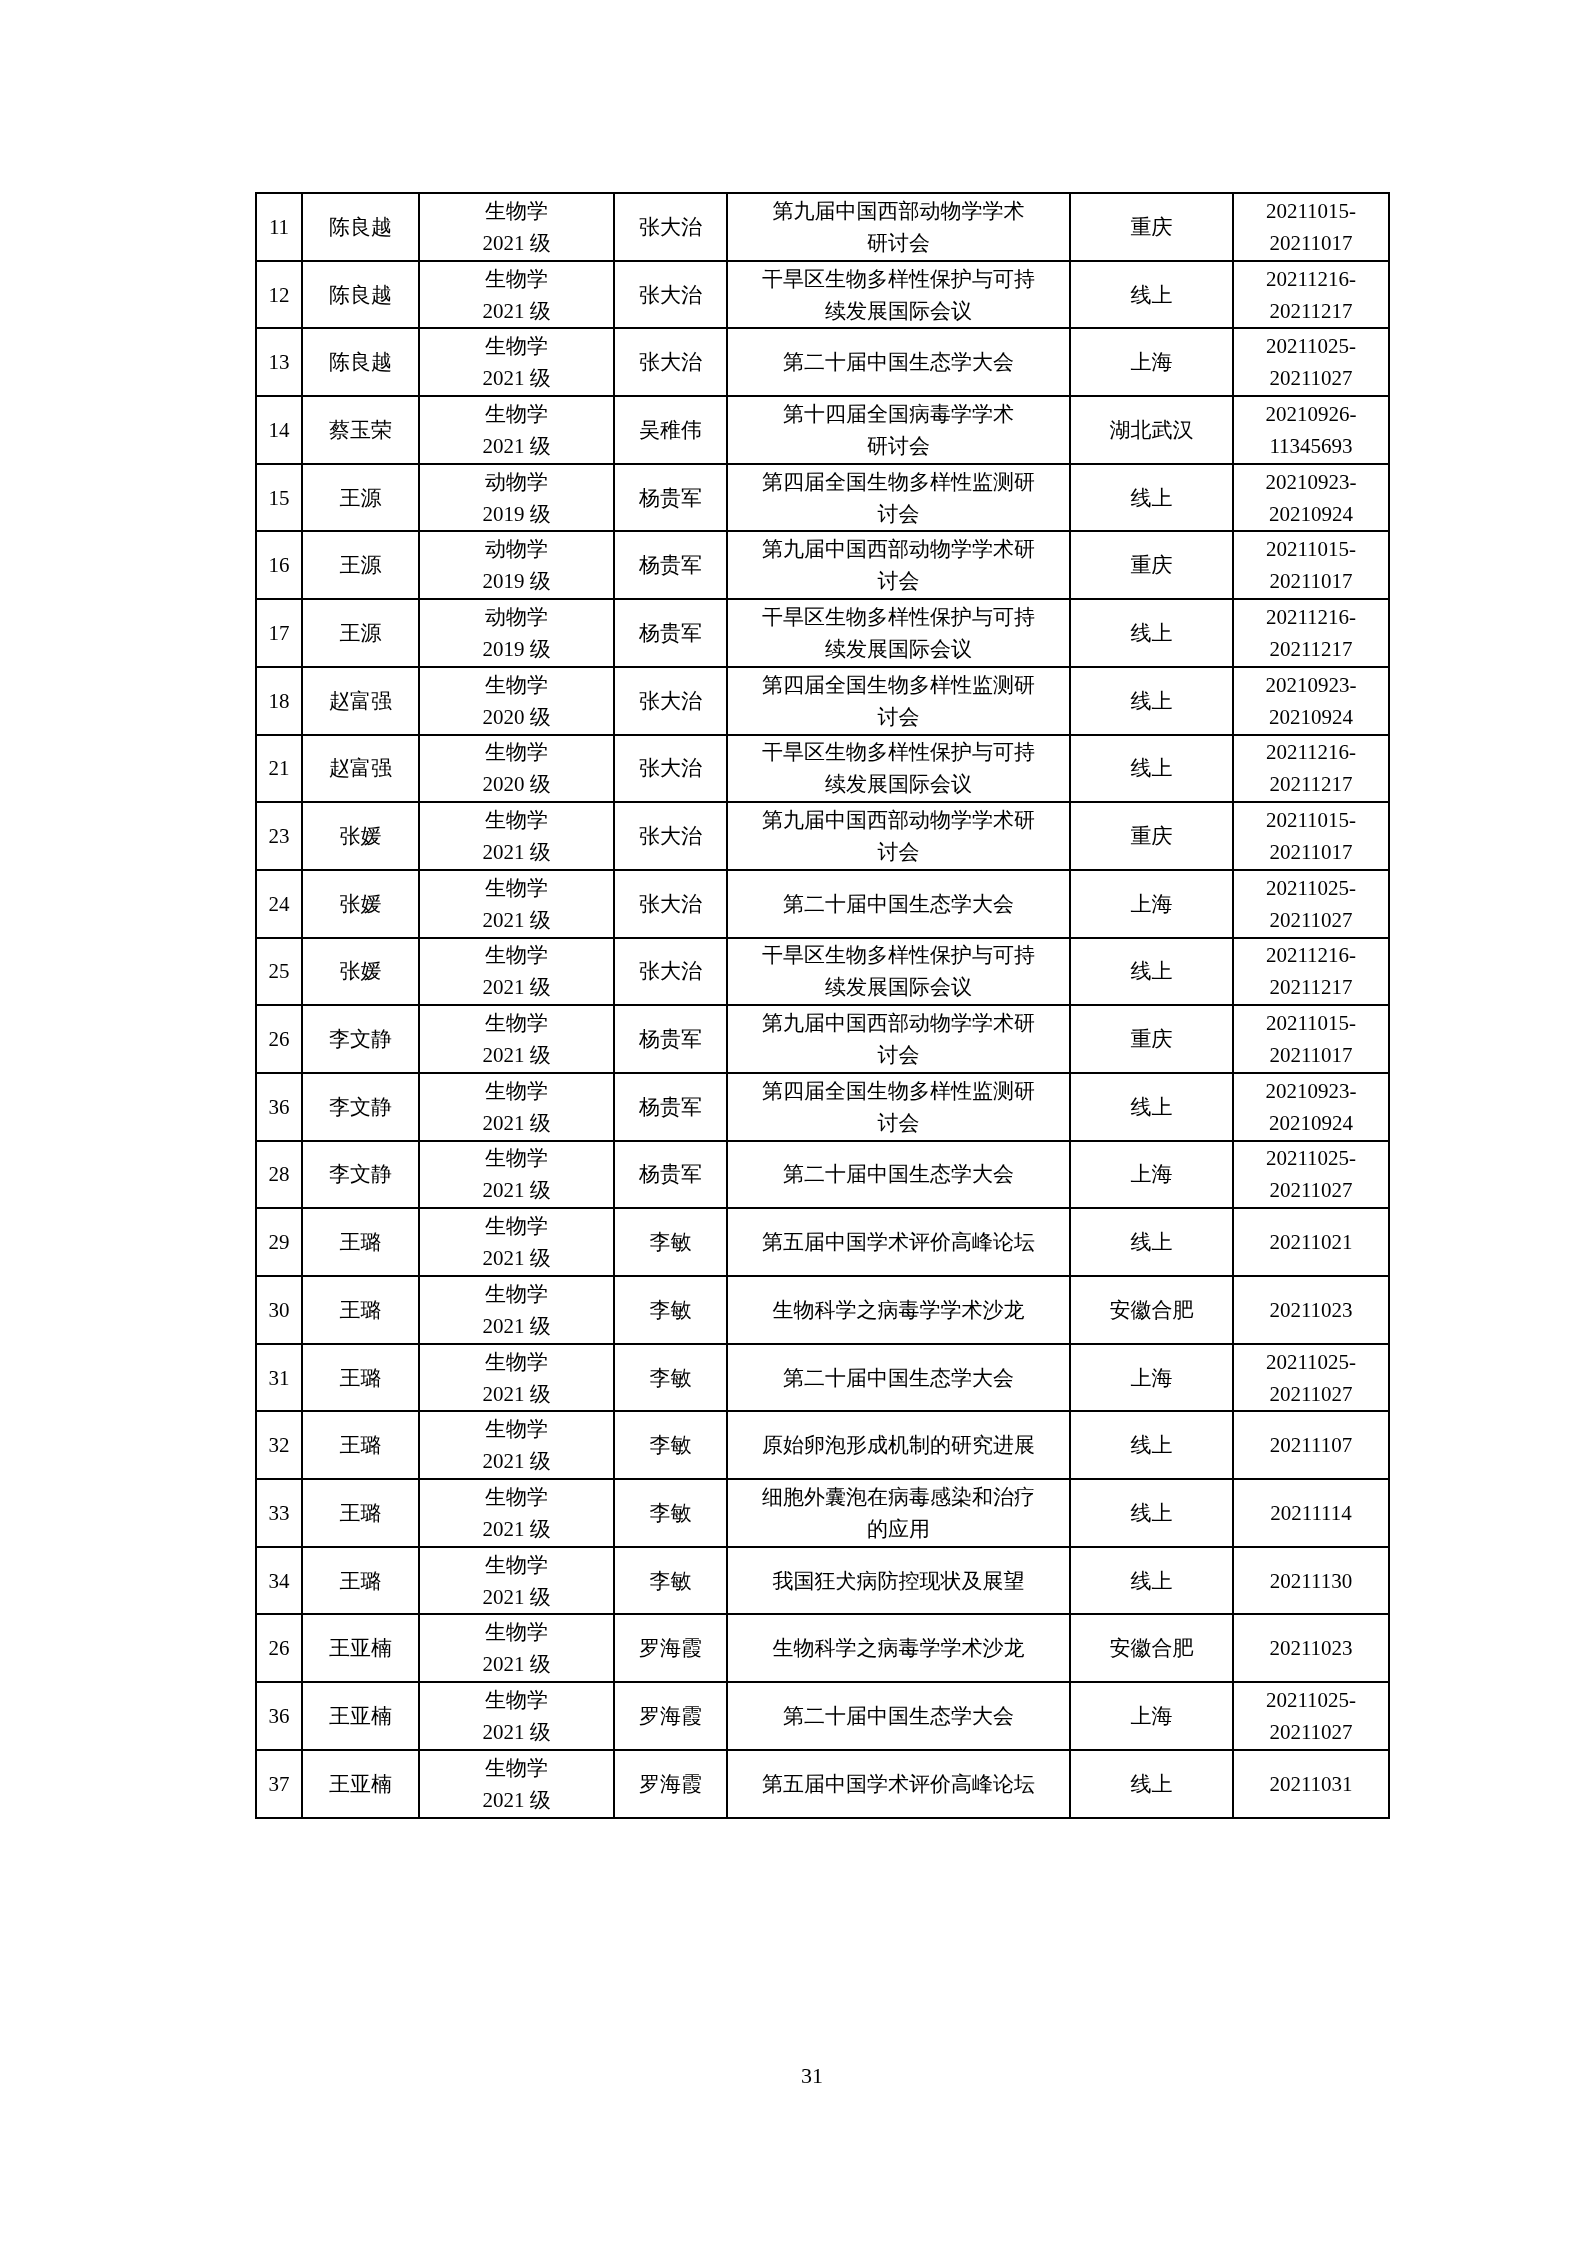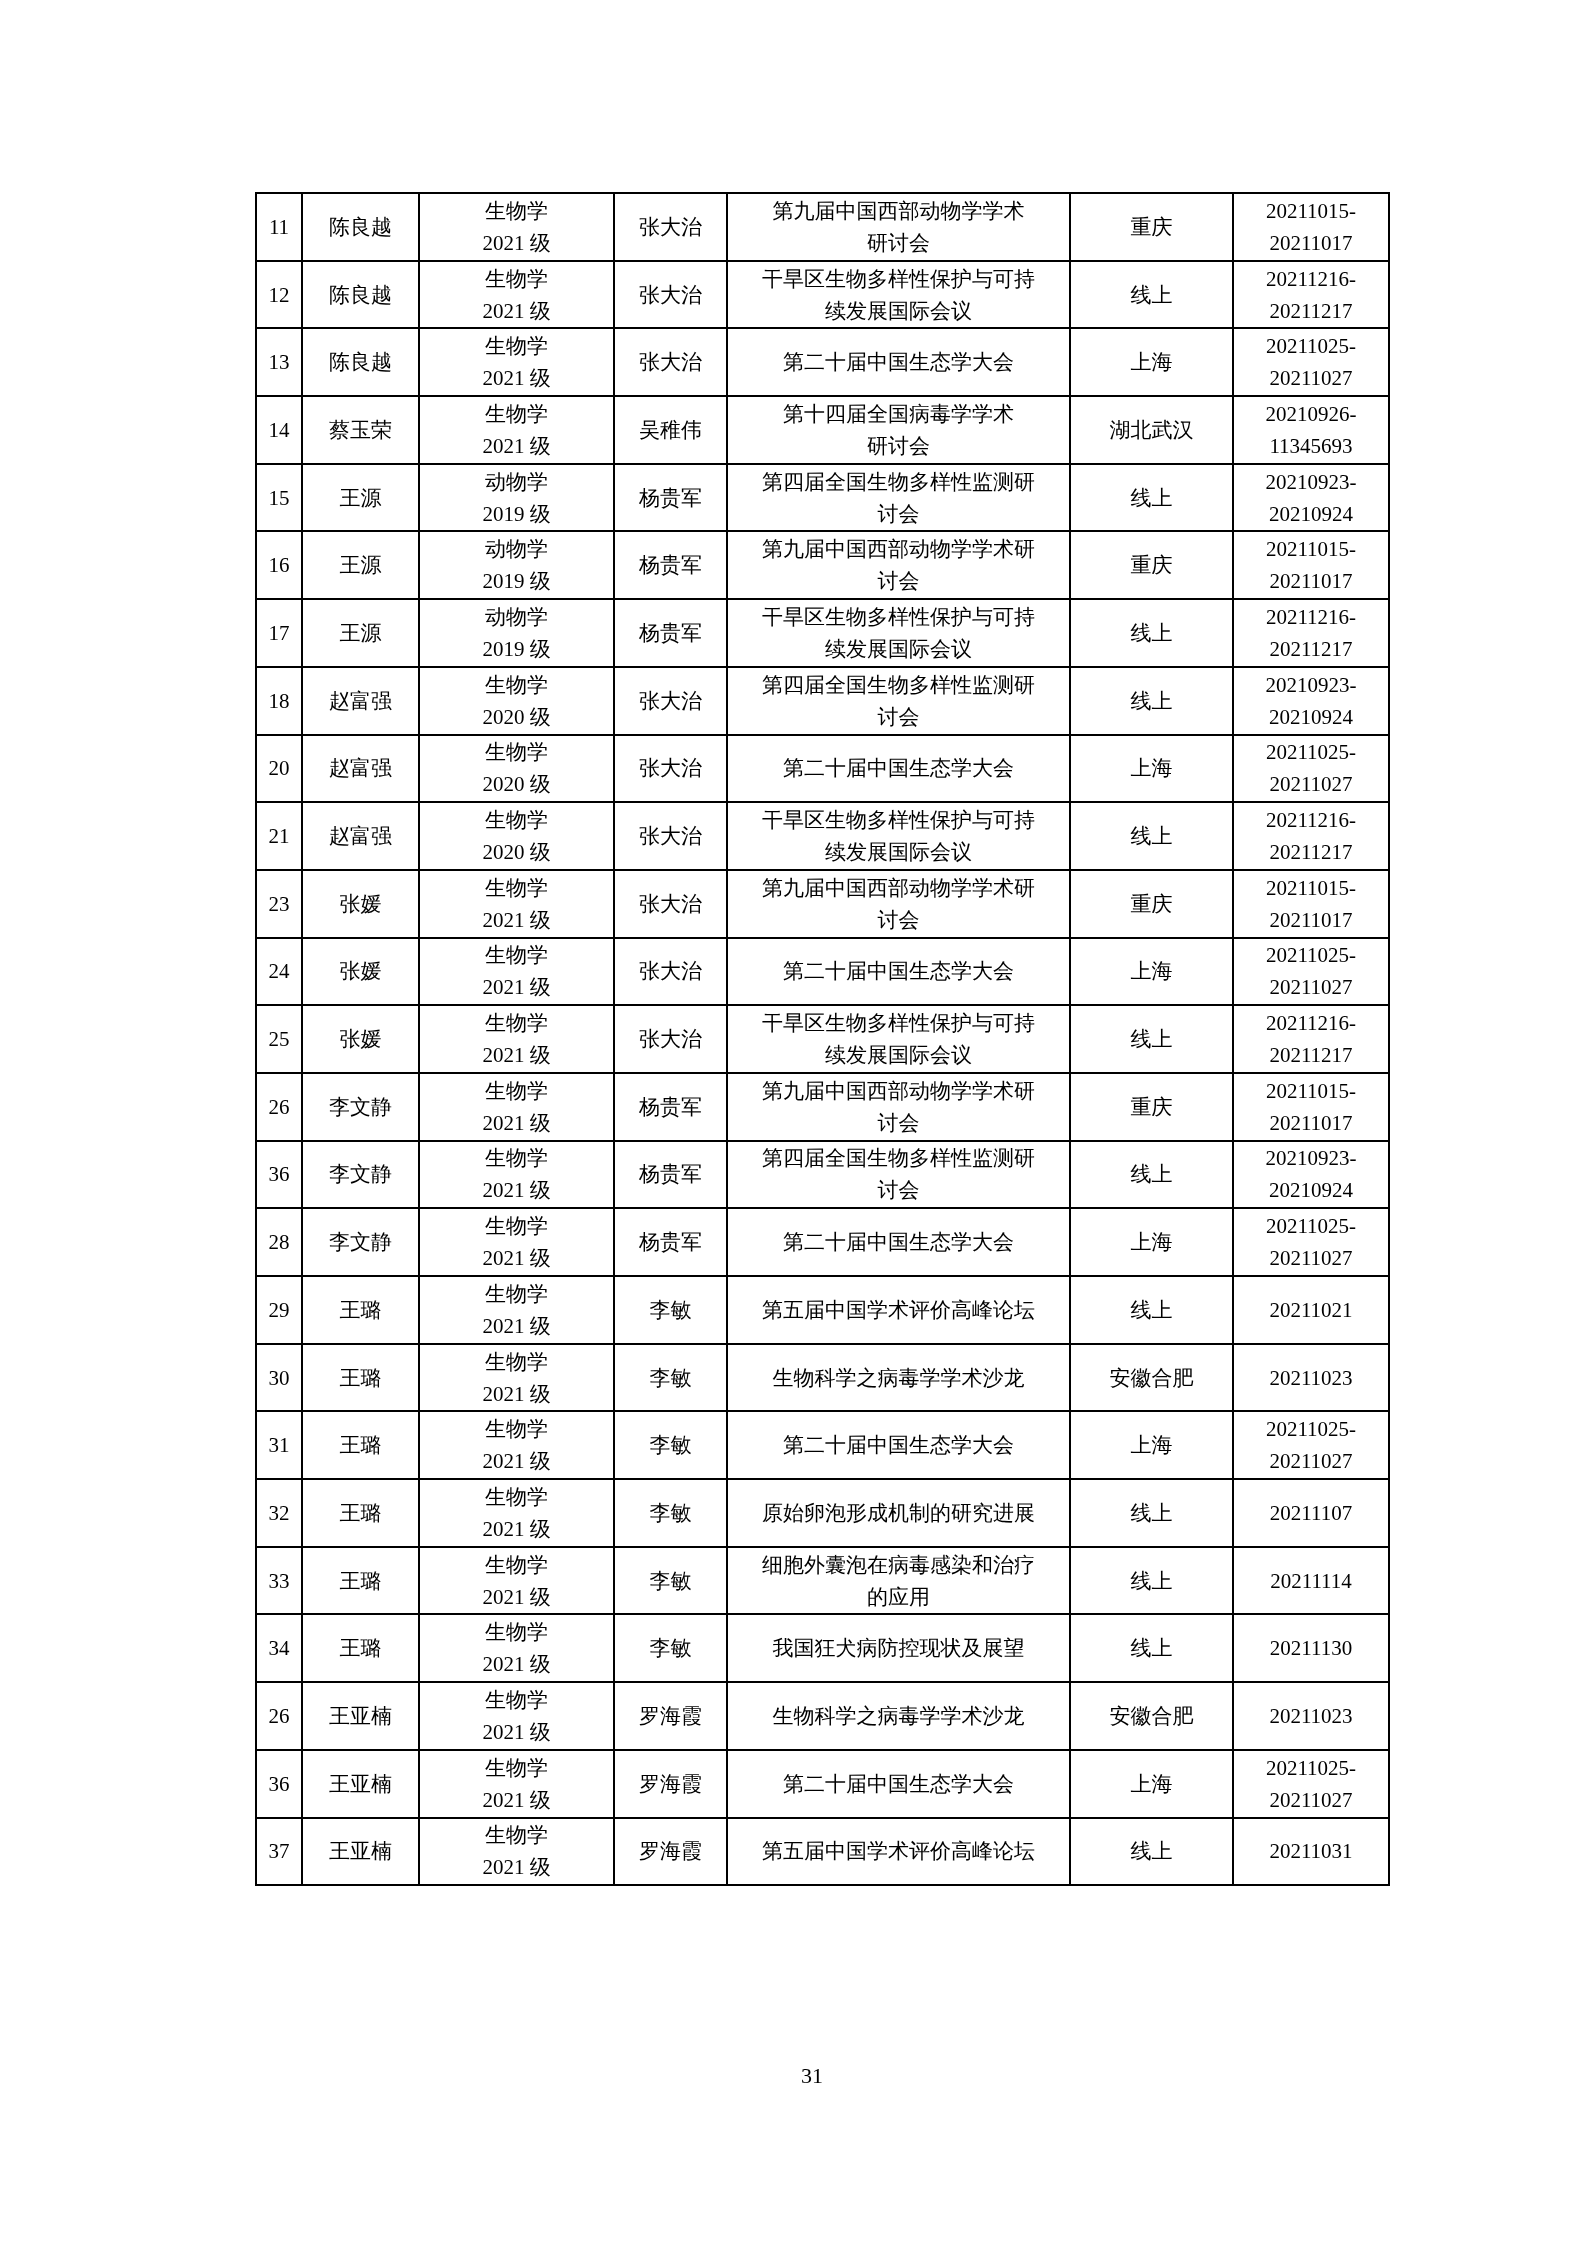--- a/index.html
+++ b/index.html
@@ -150,31 +150,20 @@
         <td>生物学
 2020 级</td>
         <td>张大治</td>
         <td>第四届全国生物多样性监测研
 讨会</td>
         <td>线上</td>
         <td>20210923-
 20210924</td>
       </tr>
       <tr>
-        <td class="col-no">20</td>
-        <td>赵富强</td>
-        <td>生物学
-2020 级</td>
-        <td>张大治</td>
-        <td>第二十届中国生态学大会</td>
-        <td>上海</td>
-        <td>20211025-
-20211027</td>
-      </tr>
-      <tr>
         <td class="col-no">21</td>
         <td>赵富强</td>
         <td>生物学
 2020 级</td>
         <td>张大治</td>
         <td>干旱区生物多样性保护与可持
 续发展国际会议</td>
         <td>线上</td>
         <td>20211216-
 20211217</td>

